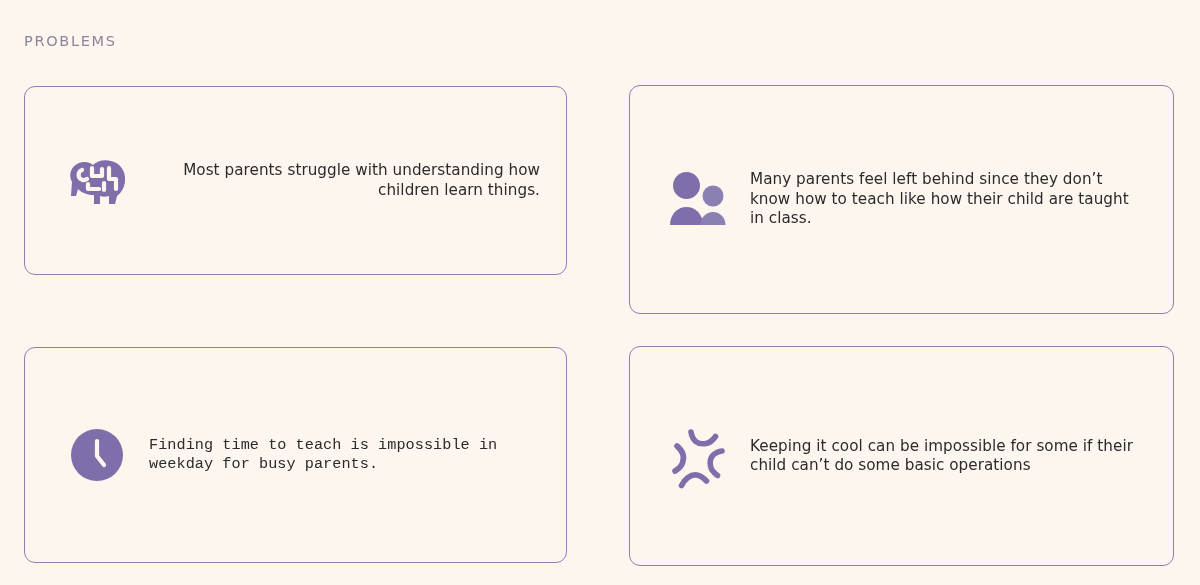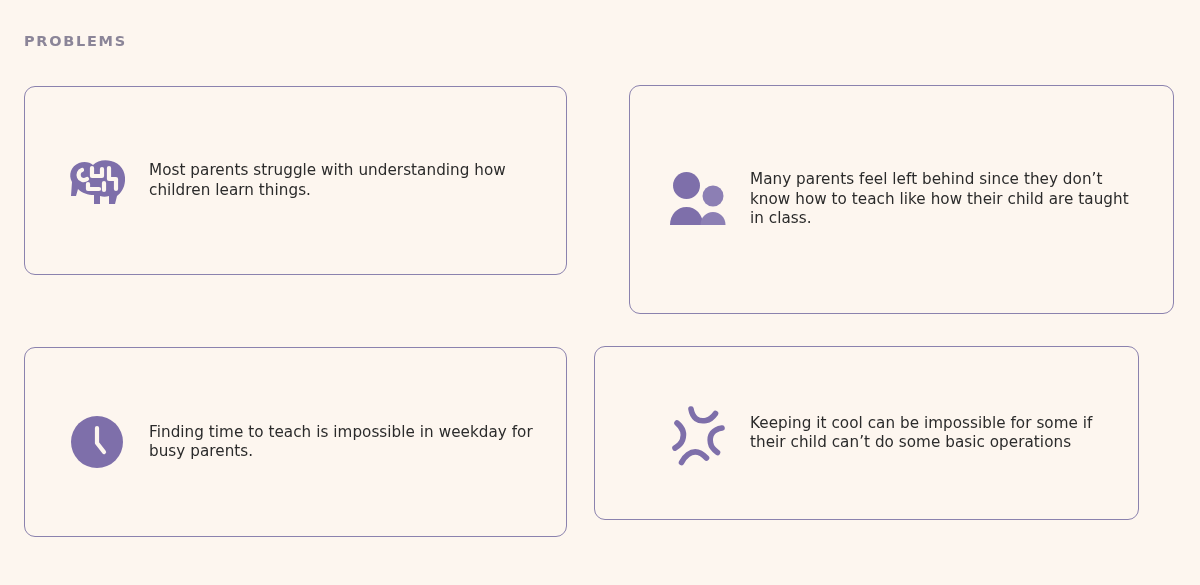--- a/index.html
+++ b/index.html
@@ -22,39 +22,39 @@
 
   
   .section-label {
     position: absolute;
     left: 24px;
     top: 31px;
     font-size: 14.5px;
     letter-spacing: 1.7px;
     color: #8B8598;
     text-transform: uppercase;
-    font-weight: 700;
+    font-weight: 400;
     line-height: 20px;
     white-space: nowrap;
   }
 
   
   .card {
     position: absolute;
     background: transparent;
     border: 1.5px solid #8B82AE;
     border-radius: 11px;
     display: flex;
     align-items: center;
   }
 
-  .card-1 { left: 24px;  top: 86px;  width: 543px; height: 189px; }
+  .card-1 { left: 24px;  top: 86px;  width: 543px; height: 189px; text-align: right; }
   .card-2 { left: 629px; top: 85px;  width: 545px; height: 229px; }
-  .card-3 { left: 24px;  top: 347px; width: 543px; height: 190px; }
-  .card-4 { left: 594px; top: 346px; width: 545px; height: 174px; padding-left: 35px; }
+  .card-3 { left: 24px;  top: 347px; width: 543px; height: 216px; font-family: Liberation Mono, monospace; }
+  .card-4 { left: 629px; top: 346px; width: 545px; height: 220px; }
 
   .card-inner {
     display: flex;
     align-items: center;
     gap: 22px;
     padding: 0 26px 0 42px;
     width: 100%;
   }
 
   .card-2 .card-inner,

